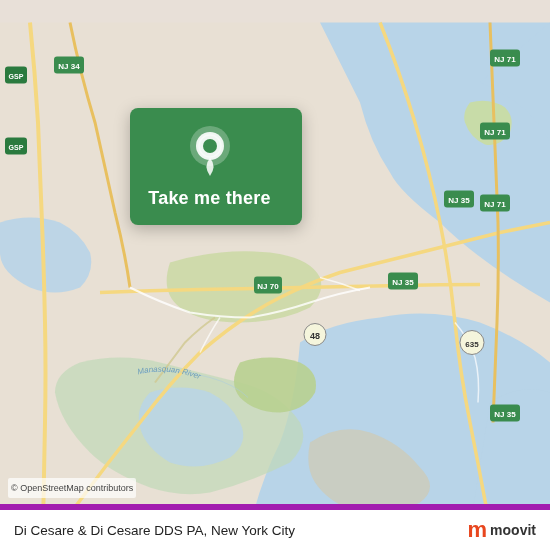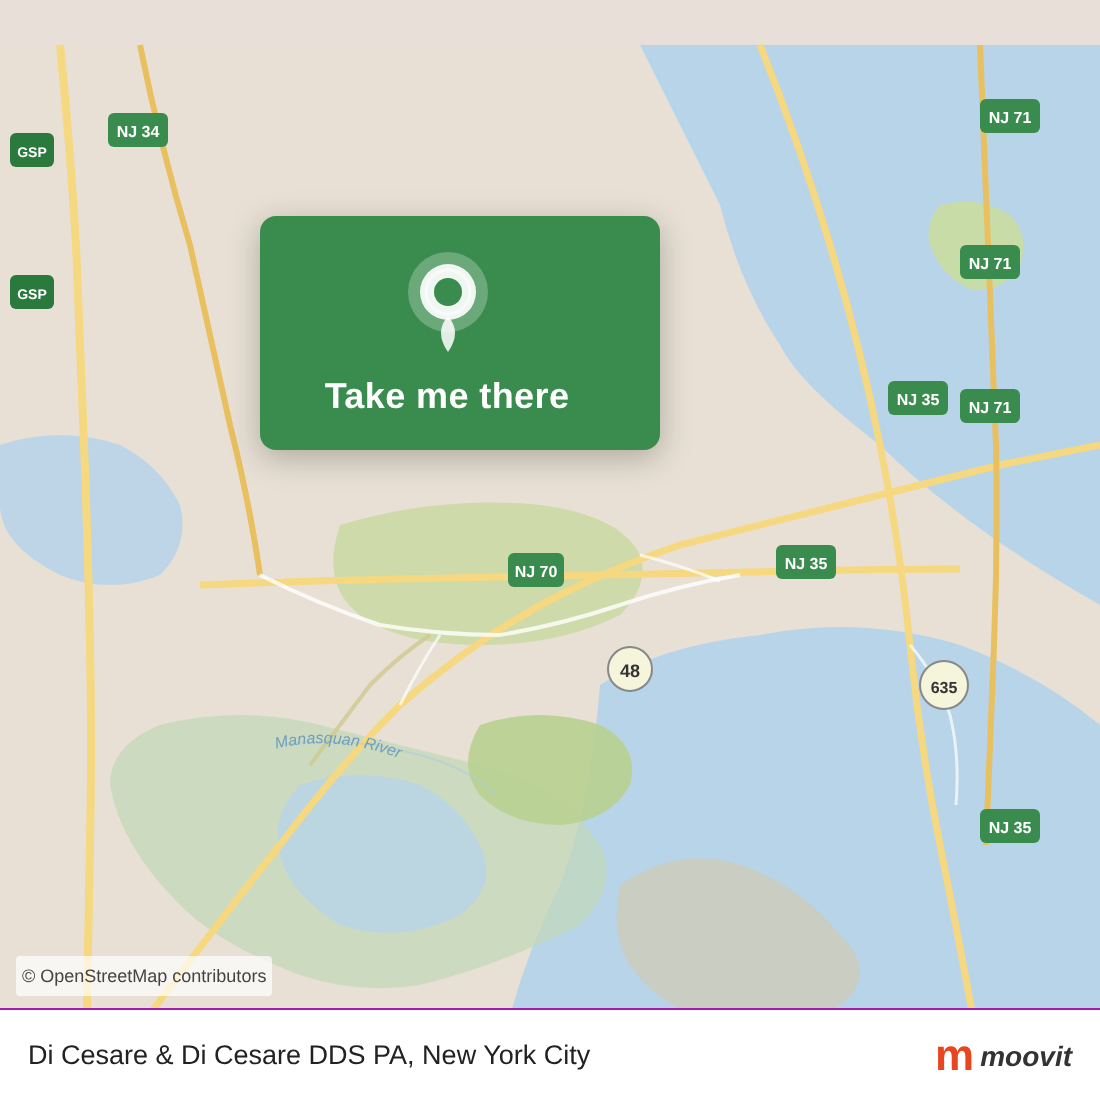--- a/index.html
+++ b/index.html
@@ -25,21 +25,21 @@
       position: absolute;
       top: 0; left: 0;
       width: 100%; height: 100%;
     }
 
     
     #take-me-there-card {
       position: absolute;
       top: 108px;
       left: 130px;
-      width: 200px;
+      width: 172px;
       background: #3a8c4e;
       border-radius: 8px;
       display: flex;
       flex-direction: column;
       align-items: center;
       padding: 18px 20px 16px 7px;
       box-shadow: 0 4px 16px rgba(0,0,0,0.25);
       cursor: pointer;
     }
 
@@ -65,21 +65,21 @@
     #bottom-bar {
       position: absolute;
       bottom: 0;
       left: 0;
       width: 100%;
       background: #fff;
       padding: 10px 14px 10px 14px;
       display: flex;
       align-items: center;
       justify-content: space-between;
-      border-top: 1px solid #a21caf;
+      border-top: 6px solid #a21caf;
       height: 46px;
     }
 
     #bottom-title {
       font-size: 13.5px;
       color: #222;
       font-weight: 400;
     }
 
     #moovit-logo {
@@ -91,21 +91,20 @@
     #moovit-m {
       font-size: 22px;
       font-weight: 900;
       color: #e8461e;
       line-height: 1;
     }
     #moovit-text {
       font-size: 14px;
       font-weight: 700;
       color: #333;
-      font-style: italic;
     }
 
     
     #osm-attr {
       position: absolute;
       bottom: 52px;
       left: 8px;
       font-size: 9px;
       color: #444;
       background: rgba(255,255,255,0.7);

